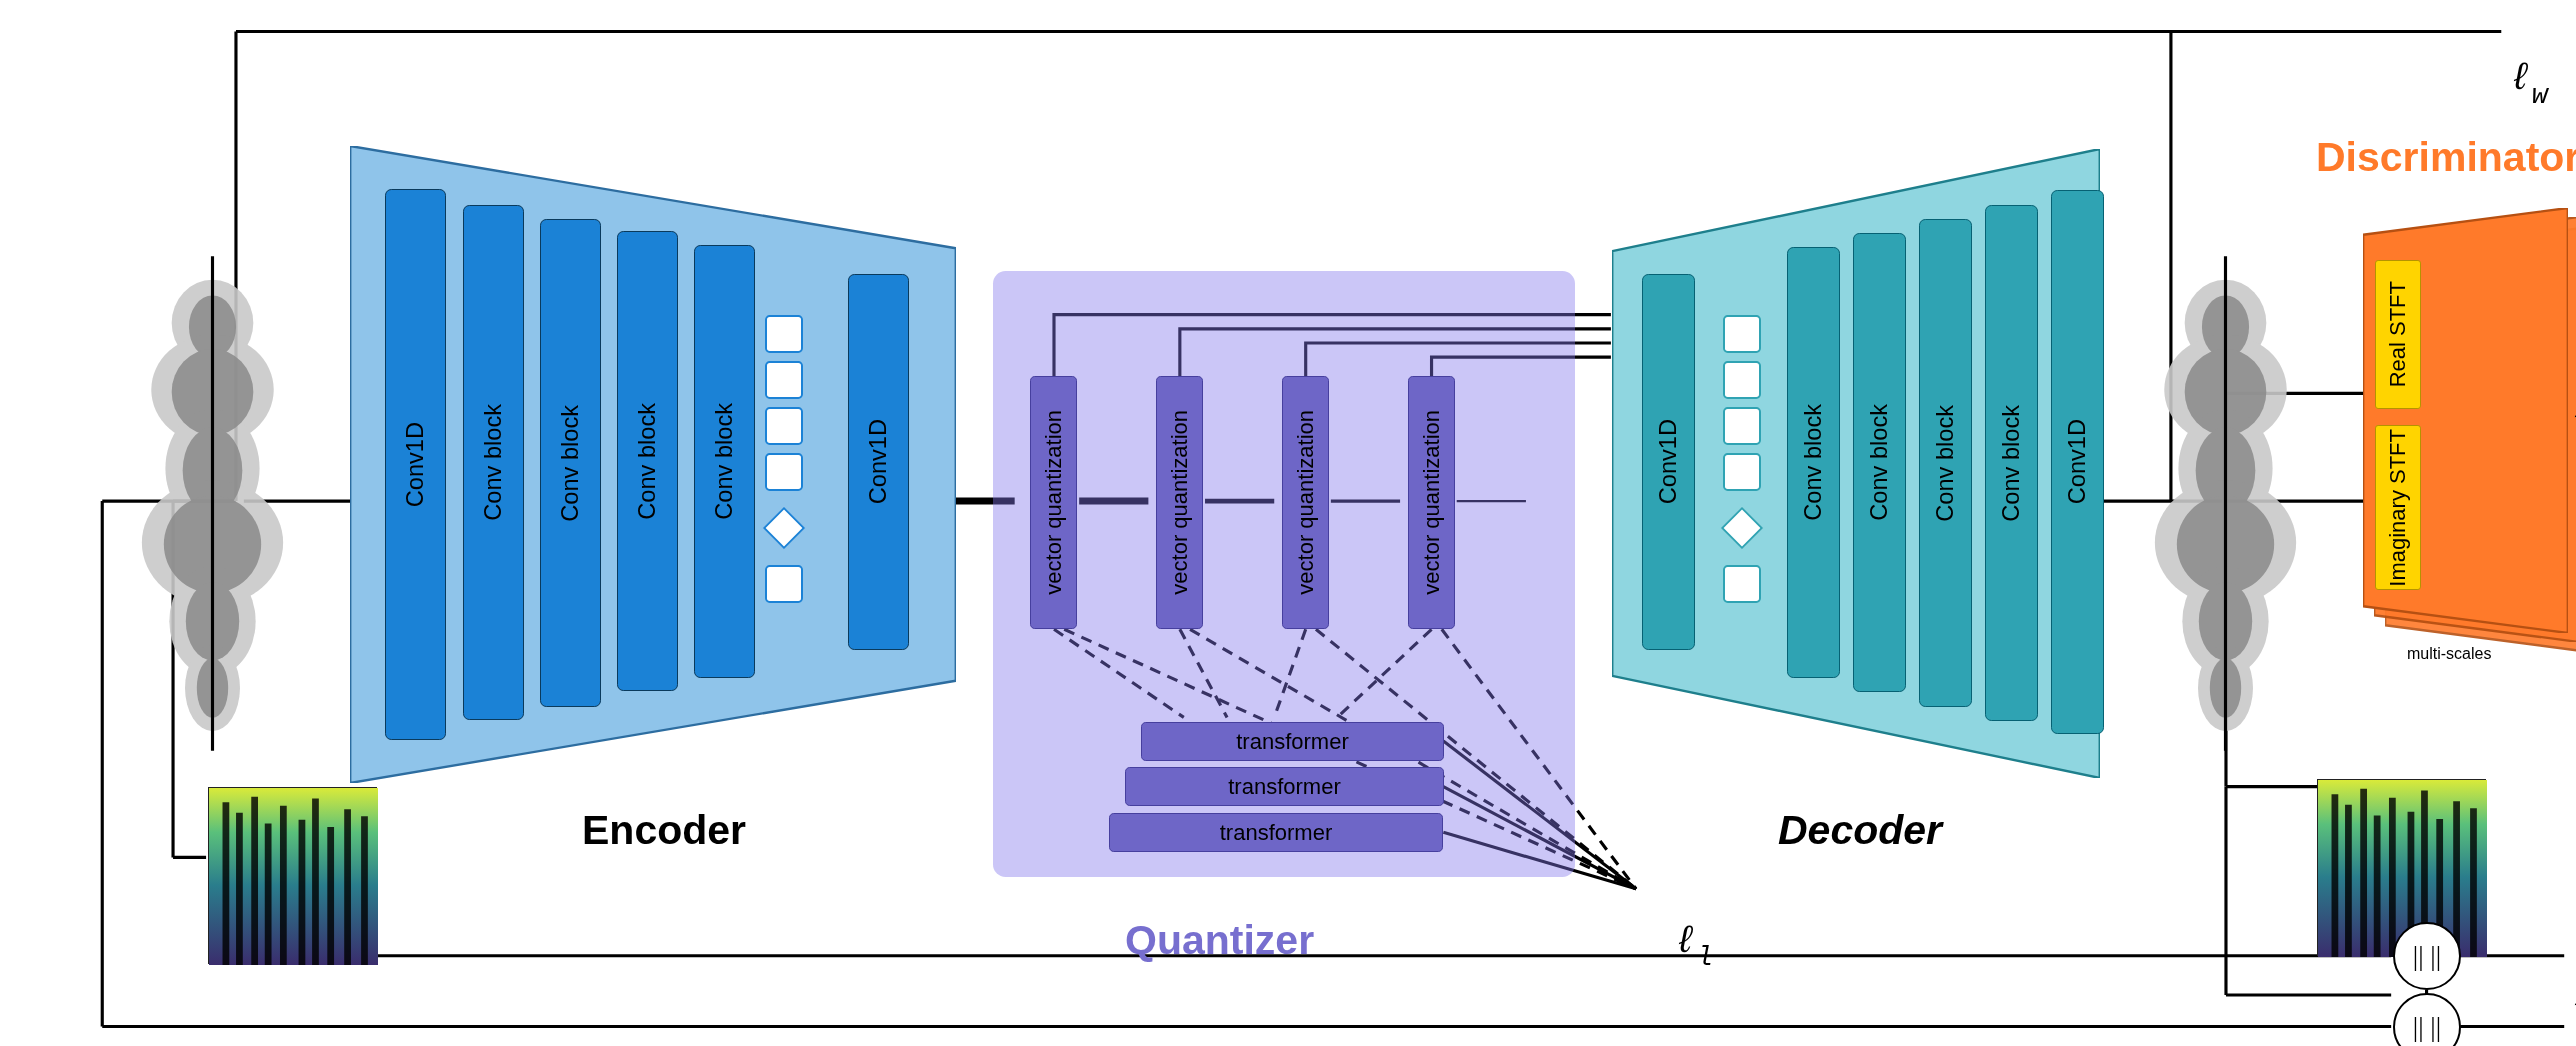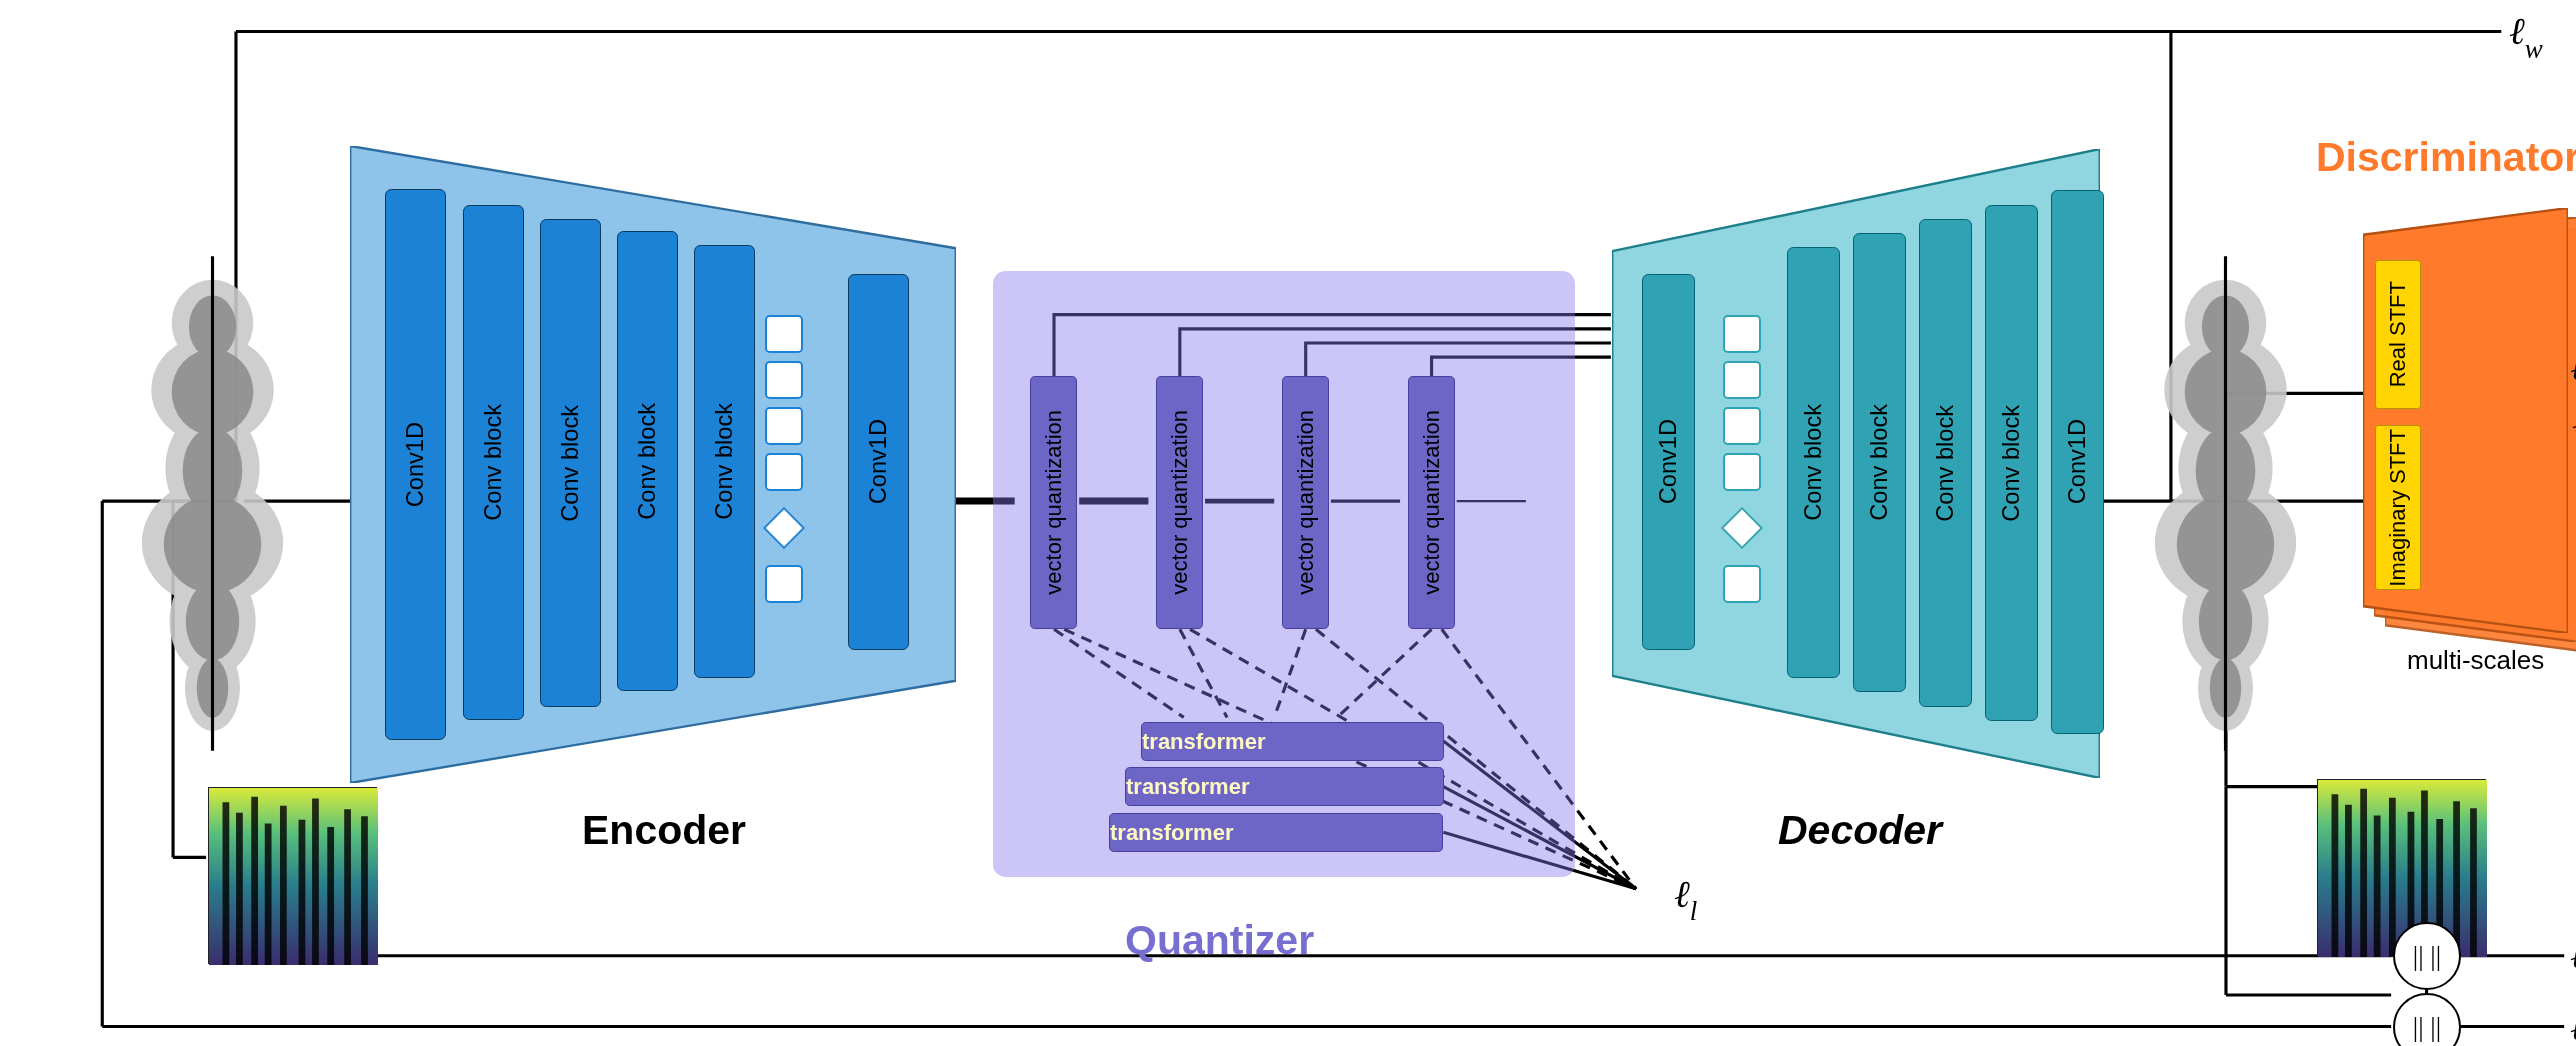--- a/index.html
+++ b/index.html
@@ -20,29 +20,29 @@
   .smalldiamond { width:30px; height:30px; border:2.4px solid #1b82d6; background:#fff; transform: rotate(45deg); }
   .smalldiamond.dec { border-color:#2fa3b3; }
 
   
   .section-label { position:absolute; font-size:41px; font-weight:700; }
   .quant-box { position:absolute; background: rgba(130,120,235,0.42); border:0; border-radius:12.6px; }
 
   .vq-bar { position:absolute; background:#6e66c7; border:1.6px solid #463f9e; border-radius:4.7px; display:flex; align-items:center; justify-content:center; }
   .vq-bar .rot { writing-mode: vertical-rl; transform: rotate(180deg); font-size:22px; color:#000; }
 
-  .tfm { position:absolute; background:#6e66c7; border:1.6px solid #463f9e; border-radius:4.7px; display:flex; align-items:center; justify-content:flex-start; font-size:22px; color:#fef9c3;font-weight:bold; }
+  .tfm { position:absolute; background:#6e66c7; border:1.6px solid #463f9e; border-radius:4.7px; display:flex; align-items:center; justify-content:center; font-size:22px; color:#000000; }
 
   .stft-y { position:absolute; background:#ffd400; border:1.6px solid #b59300; border-radius:3.1px; display:flex; align-items:center; justify-content:center; }
   .stft-y .rot { writing-mode: vertical-rl; transform: rotate(180deg); font-size:22px; font-weight:500; text-align:center; }
 
   .disc-text { position:absolute; font-size:27px; color:#000; text-align:center; line-height:1.2; }
-  .disc-sub  { position:absolute; font-size:26px; color:#000; }
-
-  .loss { position:absolute; font-family: Liberation Serif, serif; font-size:38px; font-style: italic; }
+  .disc-sub  { position:absolute; font-size:16px; color:#000; }
+
+  .loss { position:absolute; font-family: Liberation Mono, monospace; font-size:38px; font-style: italic; margin-top: 48px; }
   .loss sub { font-size:27px; font-style: italic; position:relative; top:4.7px; }
 
   
   .wave { position:absolute; }
   .spec { position:absolute; border:0.8px solid #222; }
 
   
   .normcircle { position:absolute; width:68px; height:68px; border:2.4px solid #000; border-radius:50%; background:#fff; display:flex; align-items:center; justify-content:center; font-family:"Times New Roman", serif; font-size:27px; }
 
   

